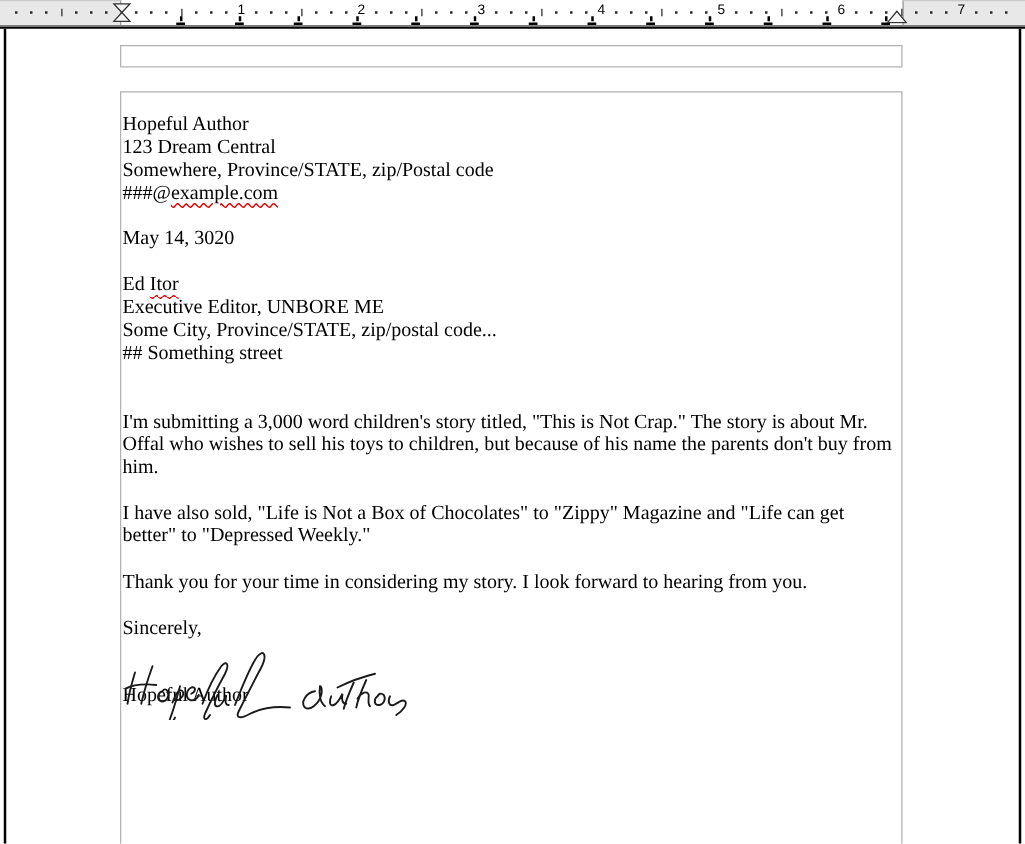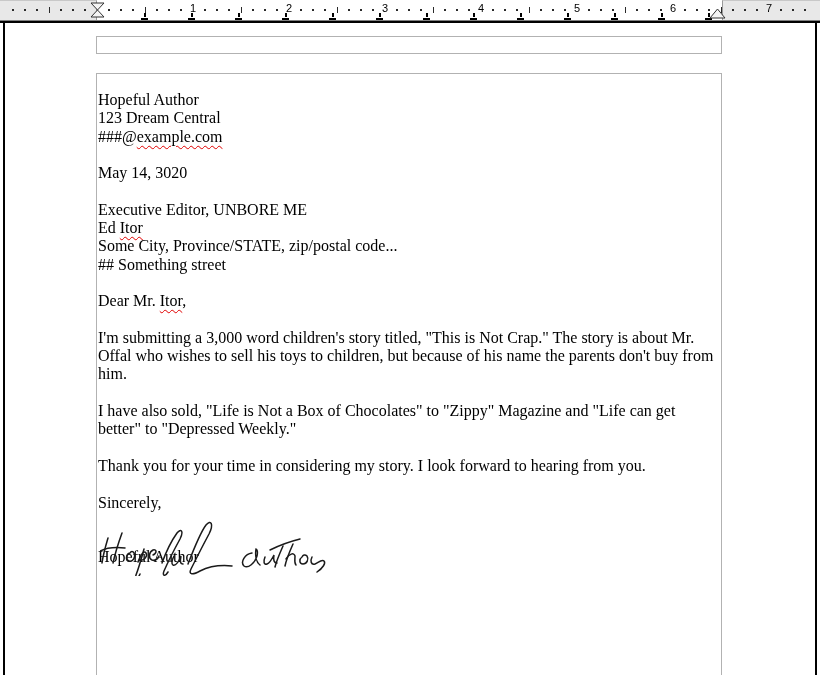--- a/index.html
+++ b/index.html
@@ -168,30 +168,30 @@
 <div class="page-top-edge"></div>
 <div class="page-left-edge"></div>
 <div class="page-right-edge"></div>
 
 <div class="header-frame"></div>
 
 <div class="letter-frame">
   <div class="letter-body">
     <div class="line"><span>Hopeful Author</span></div>
     <div class="line"><span>123 Dream Central</span></div>
+    <div class="line"><span>Somewhere, Province/STATE, zip/Postal code</span></div>
     <div class="line"><span>###@</span><span class="wavy">example.com</span></div>
     <div class="line"></div>
     <div class="line"><span>May 14, 3020</span></div>
     <div class="line"></div>
+    <div class="line"><span>Ed </span><span class="wavy">Itor</span></div>
     <div class="line"><span>Executive Editor, UNBORE ME</span></div>
-    <div class="line"><span>Ed </span><span class="wavy">Itor</span></div>
     <div class="line"><span>Some City, Province/STATE, zip/postal code...</span></div>
     <div class="line"><span>## Something street</span></div>
     <div class="line"></div>
-    <div class="line"><span>Dear Mr. </span><span class="wavy">Itor</span><span>,</span></div>
     <div class="line"></div>
     <div class="line"><span>I'm submitting a 3,000 word children's story titled, "This is Not Crap." The story is about Mr.</span></div>
     <div class="line"><span>Offal who wishes to sell his toys to children, but because of his name the parents don't buy from</span></div>
     <div class="line"><span>him.</span></div>
     <div class="line"></div>
     <div class="line"><span>I have also sold, "Life is Not a Box of Chocolates" to "Zippy" Magazine and "Life can get</span></div>
     <div class="line"><span>better" to "Depressed Weekly."</span></div>
     <div class="line"></div>
     <div class="line"><span>Thank you for your time in considering my story. I look forward to hearing from you.</span></div>
     <div class="line"></div>

